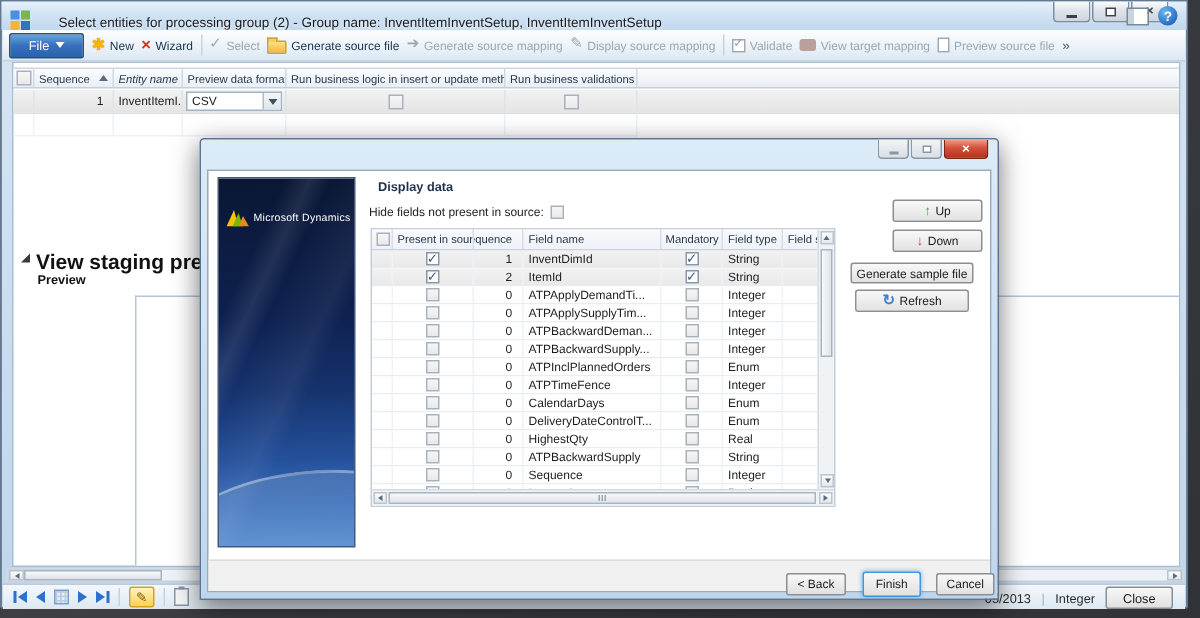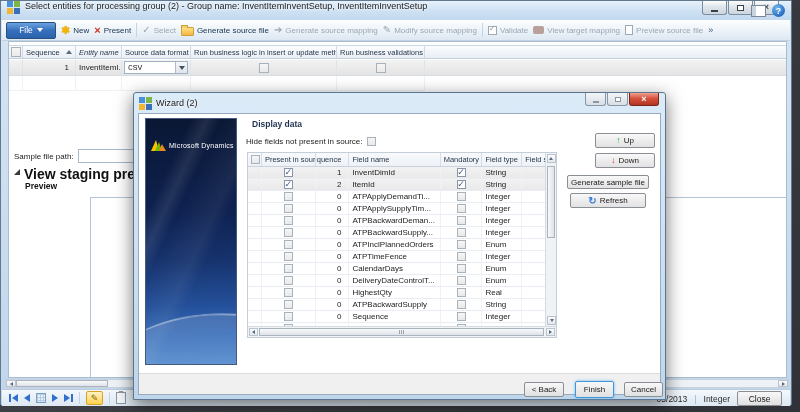--- a/index.html
+++ b/index.html
@@ -3,21 +3,21 @@
 <meta charset="utf-8">
 <style>
   * { margin:0; padding:0; box-sizing:border-box; }
   html,body { width:800px; height:412px; }
   body { font-family:"Liberation Sans", sans-serif; }
   .screen { position:relative; width:800px; height:412px; background:linear-gradient(135deg,#44464c,#303237); overflow:hidden; }
 
   
   .window { position:absolute; left:0; top:0; width:792px; height:406px;
     background:linear-gradient(#d6e5f4,#c0d6ec); border:1px solid #62788f; border-radius:0 0 2px 2px; }
-  .titlebar { position:absolute; left:0; top:0; right:0; height:19px; display:flex; align-items:flex-start; padding:0 6px; gap:5px;
+  .titlebar { position:absolute; left:0; top:0; right:0; height:19px; display:flex; align-items:flex-end; padding:0 6px; gap:19px;
     background:linear-gradient(#e6f1fb,#cfe2f4 50%,#c2d8ee); }
   .app-ico { width:13px; height:13px; display:grid; grid-template-columns:6px 6px; grid-template-rows:6px 6px; gap:1px; }
   .app-ico i { display:block; }
   .app-ico i:nth-child(1){background:#4a90d9}.app-ico i:nth-child(2){background:#7ab648}
   .app-ico i:nth-child(3){background:#f2b632}.app-ico i:nth-child(4){background:#3a6fba}
   .title-text { font-size:9px; color:#1a1a1a; text-shadow:0 1px 2px rgba(255,255,255,.9); white-space:nowrap; overflow:hidden; }
   .winbtns { position:absolute; top:0; right:12px; display:flex; gap:1px; }
   .winbtn { width:25px; height:14px; border:1px solid #7e8d9d; border-top:none; border-radius:0 0 3px 3px;
     background:linear-gradient(#fdfdfd,#dfe5eb 45%,#cdd5de); display:flex; align-items:center; justify-content:center;
     font-size:8px; color:#222; line-height:1; }
@@ -67,21 +67,21 @@
   .sort-asc { border-left:3px solid transparent; border-right:3px solid transparent; border-bottom:4px solid #5a6b7d; }
   .grid-row { position:absolute; left:0; top:18px; right:0; height:16px; display:flex;
     background:linear-gradient(#f2f2f2,#e4e4e4); border-bottom:1px solid #d9dee4; font-size:8px; color:#1c1c1c; }
   .gr-cell { border-right:1px solid #dde3ea; display:flex; align-items:center; padding:0 3px; overflow:hidden; white-space:nowrap; }
   .gr-sel { width:14px; } .gr-seq { width:53px; justify-content:flex-end; padding-right:6px; }
   .gr-entity { width:46px; } .gr-format { width:69px; padding:0; } .gr-logic { width:146px; justify-content:center; }
   .gr-valid { width:88px; justify-content:center; } .gr-fill { flex:1; border-right:none; }
   .grid-empty { position:absolute; left:0; top:34px; right:0; height:15px; display:flex; }
   .ge-cell { border-right:1px solid #eef2f7; border-bottom:1px solid #eef2f7; }
   .combo { display:flex; width:100%; height:13px; margin:1px 2px; background:#fff; border:1px solid #9fb2c6; align-items:stretch; }
-  .combo-val { flex:1; font-size:8px; padding:1px 0 0 3px;font-family:Liberation Mono, monospace; }
+  .combo-val { flex:1; font-size:8px; padding:1px 0 0 3px; }
   .combo-btn { width:12px; background:linear-gradient(#f4f6f9,#dfe5ec); border-left:1px solid #b0bcc9; display:flex; align-items:center; justify-content:center; }
   .tri-d-sm { border-left:3px solid transparent; border-right:3px solid transparent; border-top:4px solid #44505c; }
   .cb { width:10px; height:10px; border:1px solid #a8b2bd; background:linear-gradient(#f6f6f6,#e9e9e9); display:inline-flex; align-items:center; justify-content:center; flex:none; }
   .cb.checked { background:#fdfdfd; border-color:#8a96a5; }
   .cb.checked::after { content:"\2713"; font-size:9px; color:#44618f; line-height:1; margin-top:-1px; }
 
   .sample-row { position:absolute; left:5px; top:107px; display:flex; align-items:center; gap:4px; }
   .sample-label { font-size:8px; color:#222; }
   .sample-input { width:97px; height:14px; border:1px solid #a5b8cc; background:#fff; font-size:8px; padding:0 2px; font-family:"Liberation Sans",sans-serif; }
   .tree-item1 { position:absolute; left:15px; top:124px; font-size:14px; font-weight:bold; color:#111; }
@@ -213,38 +213,38 @@
       <span class="file-btn">
         <span>File</span>
         <span class="tri-dn"></span>
       </span>
       <span class="tb-item">
         <span class="star-ico">✱</span>
         <span>New</span>
       </span>
       <span class="tb-item">
         <span class="x-ico">×</span>
-        <span>Present</span>
+        <span>Wizard</span>
       </span>
       <span class="tb-sep"></span>
       <span class="tb-item disabled">
         <span class="check-ico">✓</span>
         <span>Select</span>
       </span>
       <span class="tb-item">
         <span class="folder-ico"></span>
         <span>Generate source file</span>
       </span>
       <span class="tb-item disabled">
         <span class="arrow-ico">➔</span>
         <span>Generate source mapping</span>
       </span>
       <span class="tb-item disabled">
         <span class="pencil-ico">✎</span>
-        <span>Modify source mapping</span>
+        <span>Display source mapping</span>
       </span>
       <span class="tb-sep"></span>
       <span class="tb-item disabled">
         <span class="valbox-ico"></span>
         <span>Validate</span>
       </span>
       <span class="tb-item disabled">
         <span class="balloon-ico"></span>
         <span>View target mapping</span>
       </span>
@@ -262,21 +262,21 @@
     <div class="client">
       <div class="grid-header">
         <span class="gh-cell gh-sel">
             <span class="cb"></span>
           </span>
         <span class="gh-cell gh-seq">
           <span>Sequence</span>
           <span class="sort-asc"></span>
         </span>
         <span class="gh-cell gh-entity">Entity name</span>
-        <span class="gh-cell gh-format">Source data format</span>
+        <span class="gh-cell gh-format">Preview data format</span>
         <span class="gh-cell gh-logic">Run business logic in insert or update meth...</span>
         <span class="gh-cell gh-valid">Run business validations</span>
         <span class="gh-cell gh-fill"></span>
       </div>
       <div class="grid-row">
         <span class="gr-cell gr-sel"></span>
         <span class="gr-cell gr-seq">1</span>
         <span class="gr-cell gr-entity">InventItemI...</span>
         <span class="gr-cell gr-format">
           <span class="combo">
@@ -296,24 +296,20 @@
       </div>
       <div class="grid-empty">
         <span class="ge-cell" style="width:14px"></span>
         <span class="ge-cell" style="width:53px"></span>
         <span class="ge-cell" style="width:46px"></span>
         <span class="ge-cell" style="width:69px"></span>
         <span class="ge-cell" style="width:146px"></span>
         <span class="ge-cell" style="width:88px"></span>
       </div>
 
-      <div class="sample-row">
-        <span class="sample-label">Sample file path:</span>
-        <input class="sample-input" value="" style="">
-      </div>
       <span class="tree-tri"></span>
       <div class="tree-item1">View staging preview</div>
       <div class="tree-item2">Preview</div>
       <div class="preview-panel"></div>
     </div>
 
     <div class="main-hscroll">
       <span class="sb-btn hs-btn">
           <span class="tri-l-xs"></span>
         </span>
@@ -347,29 +343,20 @@
       <span class="status-right">
         <span class="status-text">05/2013</span>
         <span class="status-sep">|</span>
         <span class="status-text">Integer</span>
         <span class="close-btn">Close</span>
       </span>
     </div>
   </div>
 
   <div class="wizard">
-    <div class="w-titlebar">
-      <span class="app-ico" style="width:12px;height:12px">
-          <i></i>
-          <i></i>
-          <i></i>
-          <i></i>
-        </span>
-      <span class="w-title-text">Wizard (2)</span>
-    </div>
     <div class="w-btns">
       <span class="w-btn w-btn-min">
           <span class="glyph-min" style="width:6px;margin-top:5px;background:#8a96a3"></span>
         </span>
       <span class="w-btn w-btn-max">
           <span class="glyph-rest" style="width:6px;height:5px;border-color:#8a96a3"></span>
         </span>
       <span class="w-btn w-btn-close">
           <span>×</span>
         </span>

